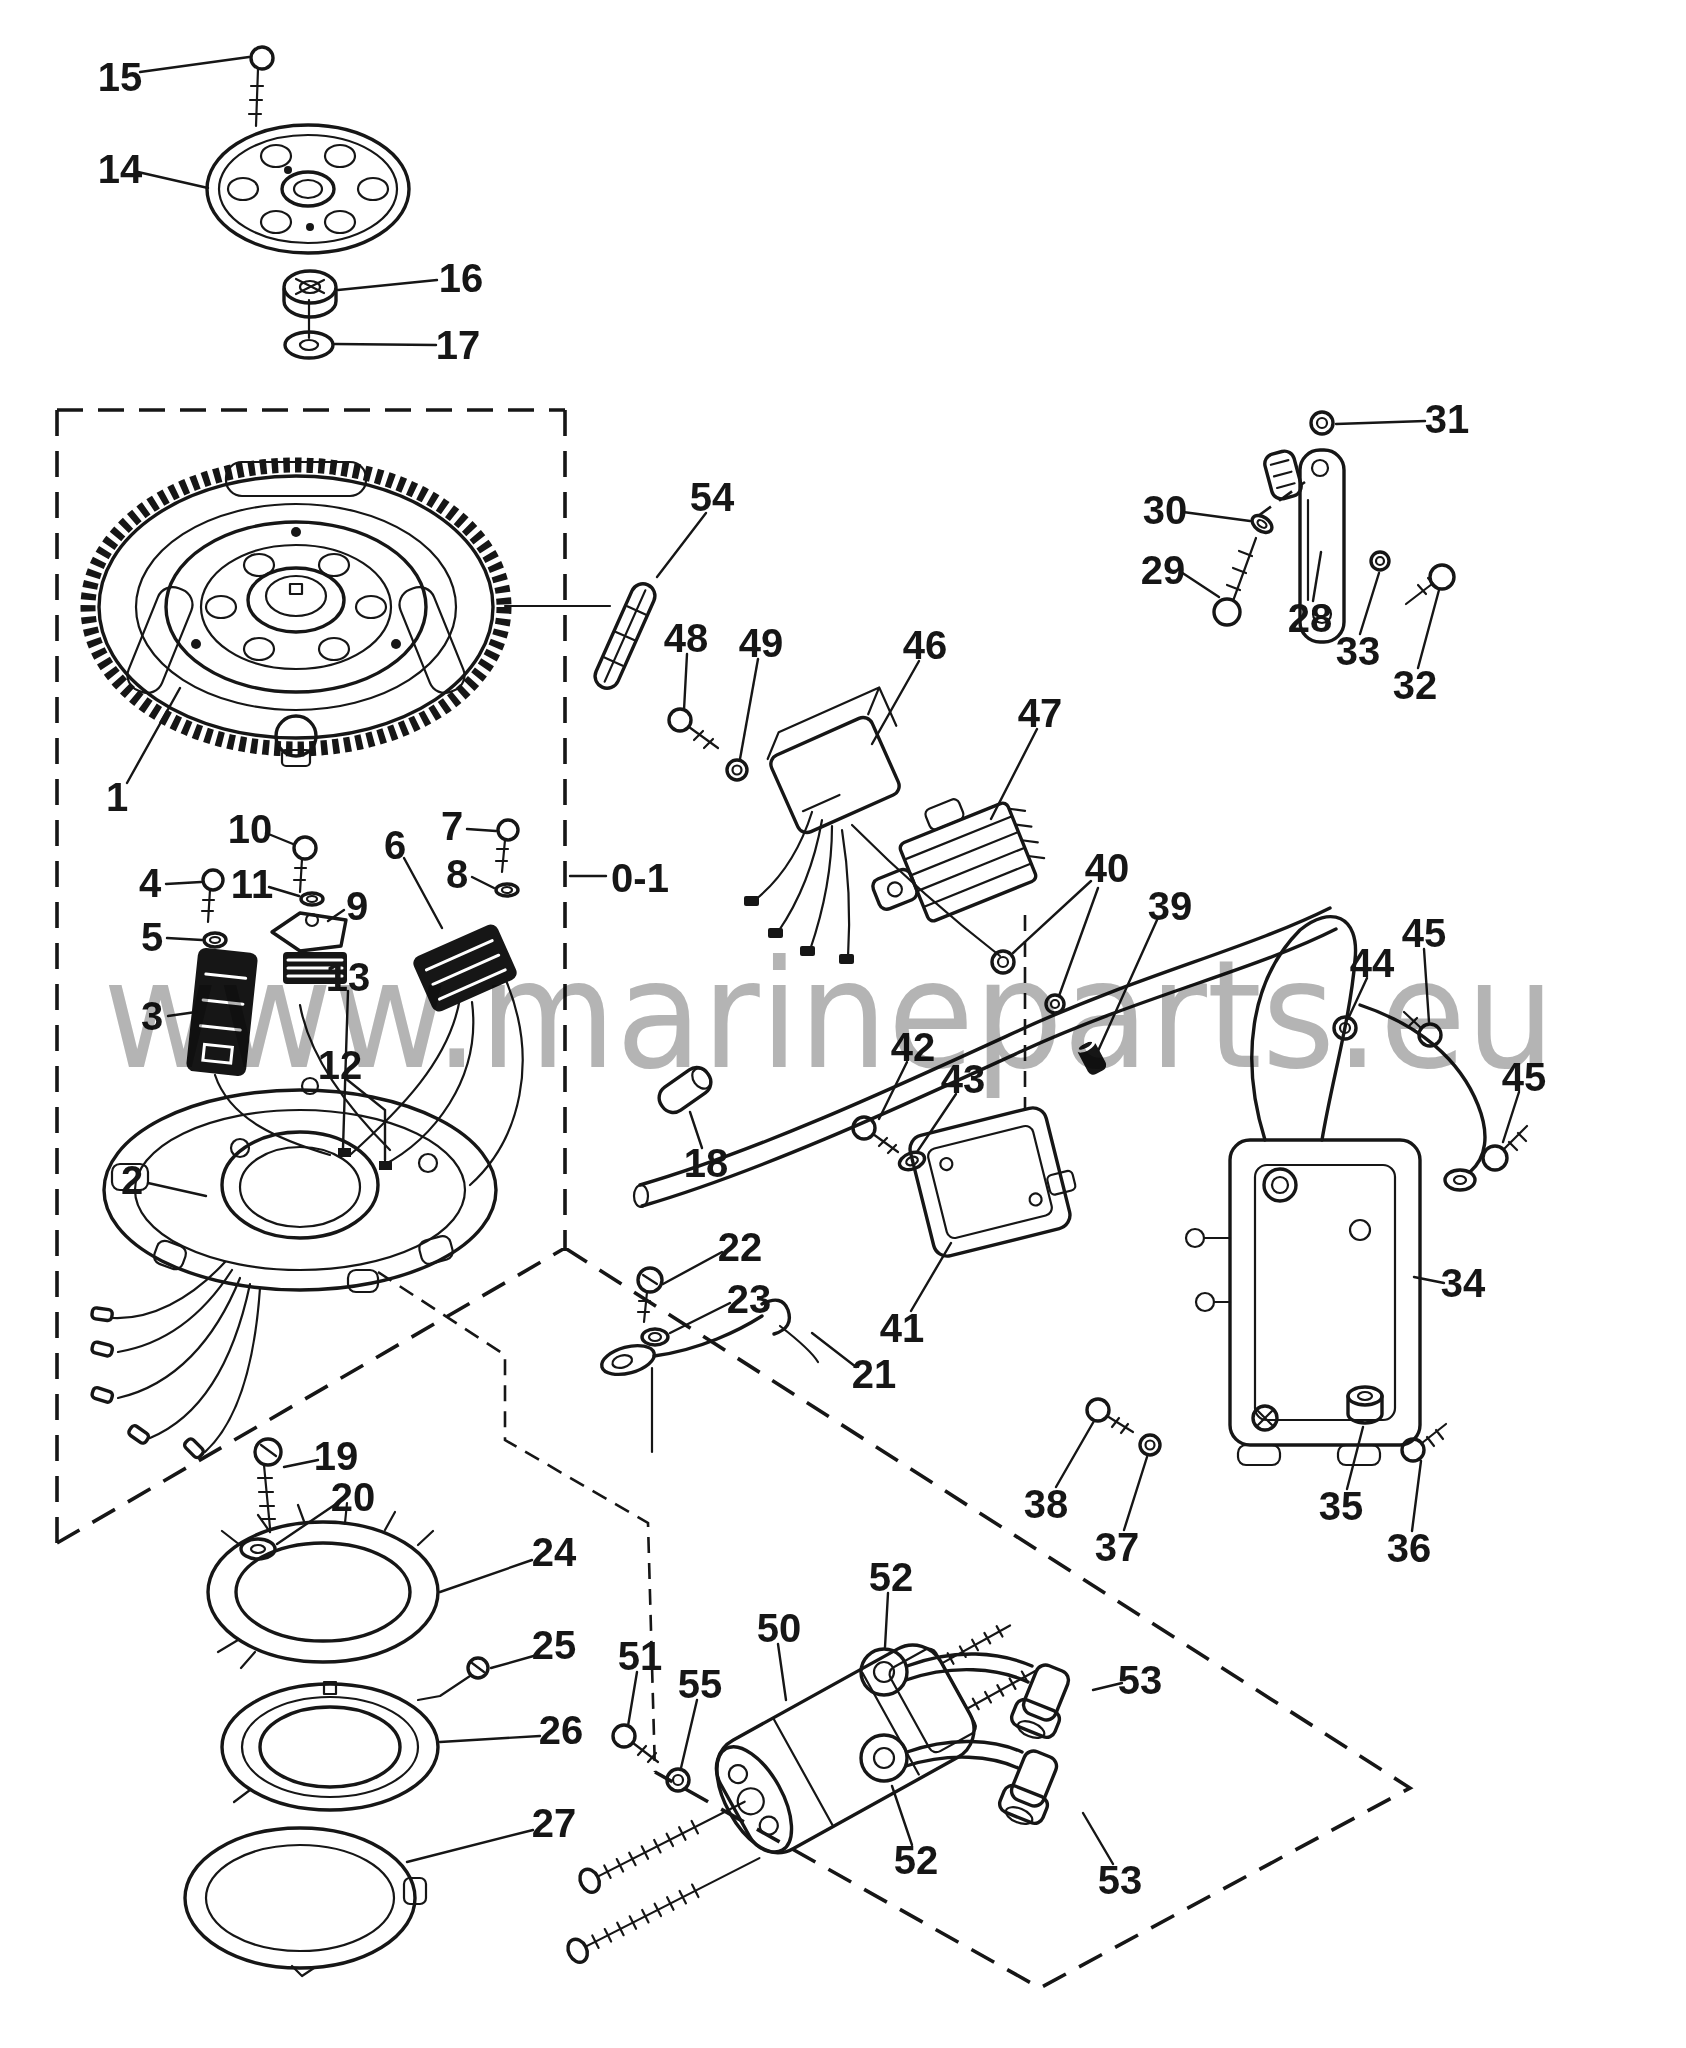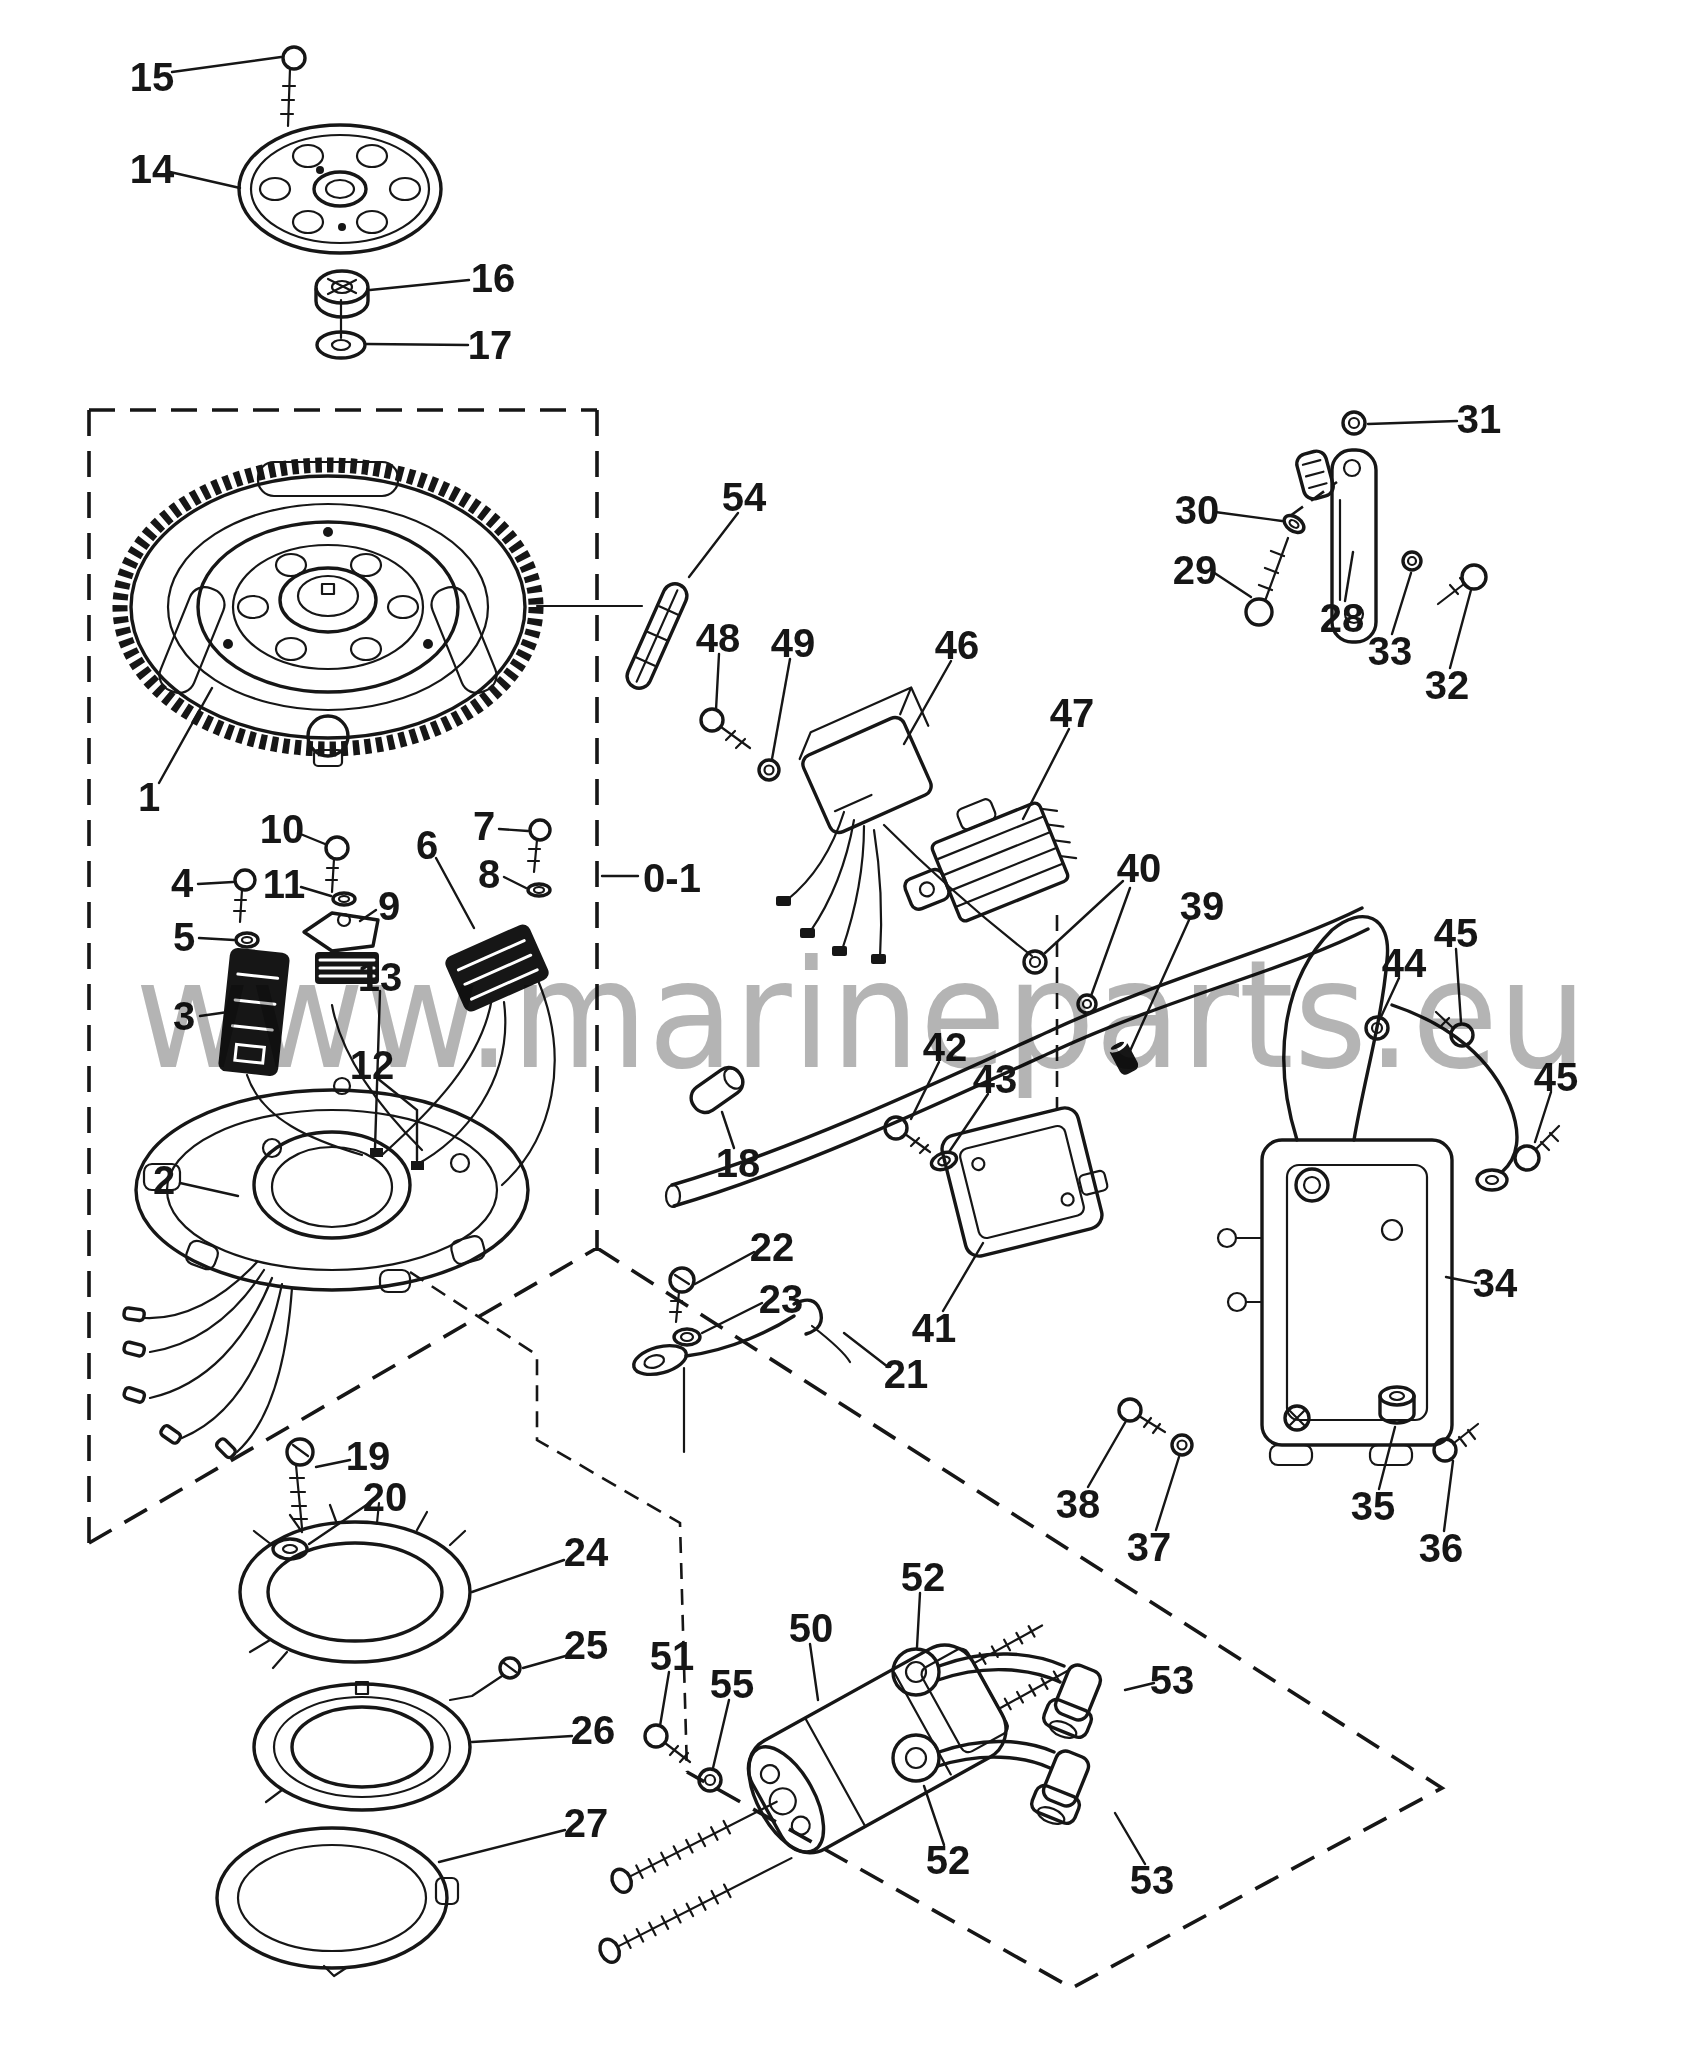--- a/index.html
+++ b/index.html
@@ -1,17 +1,17 @@
 <!DOCTYPE html>
 <html style="--ink: #161616; --watermark: #aeaeae; --background: #ffffff;"><head>
 <meta charset="utf-8">
 <style>
   :root{ --ink:#161616; --watermark:#aeaeae; --background:#ffffff; }
   html,body{margin:0;padding:0;background:var(--background);}
-  .stage{width:1520px;height:2048px;position:relative;background:var(--background);font-family:"Liberation Sans",sans-serif;margin-left:32px;}
+  .stage{width:1520px;height:2048px;position:relative;background:var(--background);font-family:"Liberation Sans",sans-serif;}
   svg{display:block}
   .ln{fill:none;stroke:var(--ink);stroke-width:3.4;stroke-linecap:round;stroke-linejoin:round;}
   .fn{fill:none;stroke:var(--ink);stroke-width:2.2;stroke-linecap:round;stroke-linejoin:round;}
   .blk{fill:var(--ink);stroke:none;}
   .wht{fill:none;stroke:#ffffff;stroke-width:3;stroke-linecap:round;}
   .lead{fill:none;stroke:var(--ink);stroke-width:2.4;stroke-linecap:round;}
   .dash{fill:none;stroke:var(--ink);stroke-width:3.6;stroke-dasharray:26 15;stroke-linecap:butt;}
   .dash2{fill:none;stroke:var(--ink);stroke-width:2.6;stroke-dasharray:16 10;}
   .teeth{fill:none;stroke:var(--ink);stroke-width:15;stroke-dasharray:6.5 5.2;}
   text.callout{font:700 40px "Liberation Sans",sans-serif;fill:var(--ink);text-anchor:middle;}

